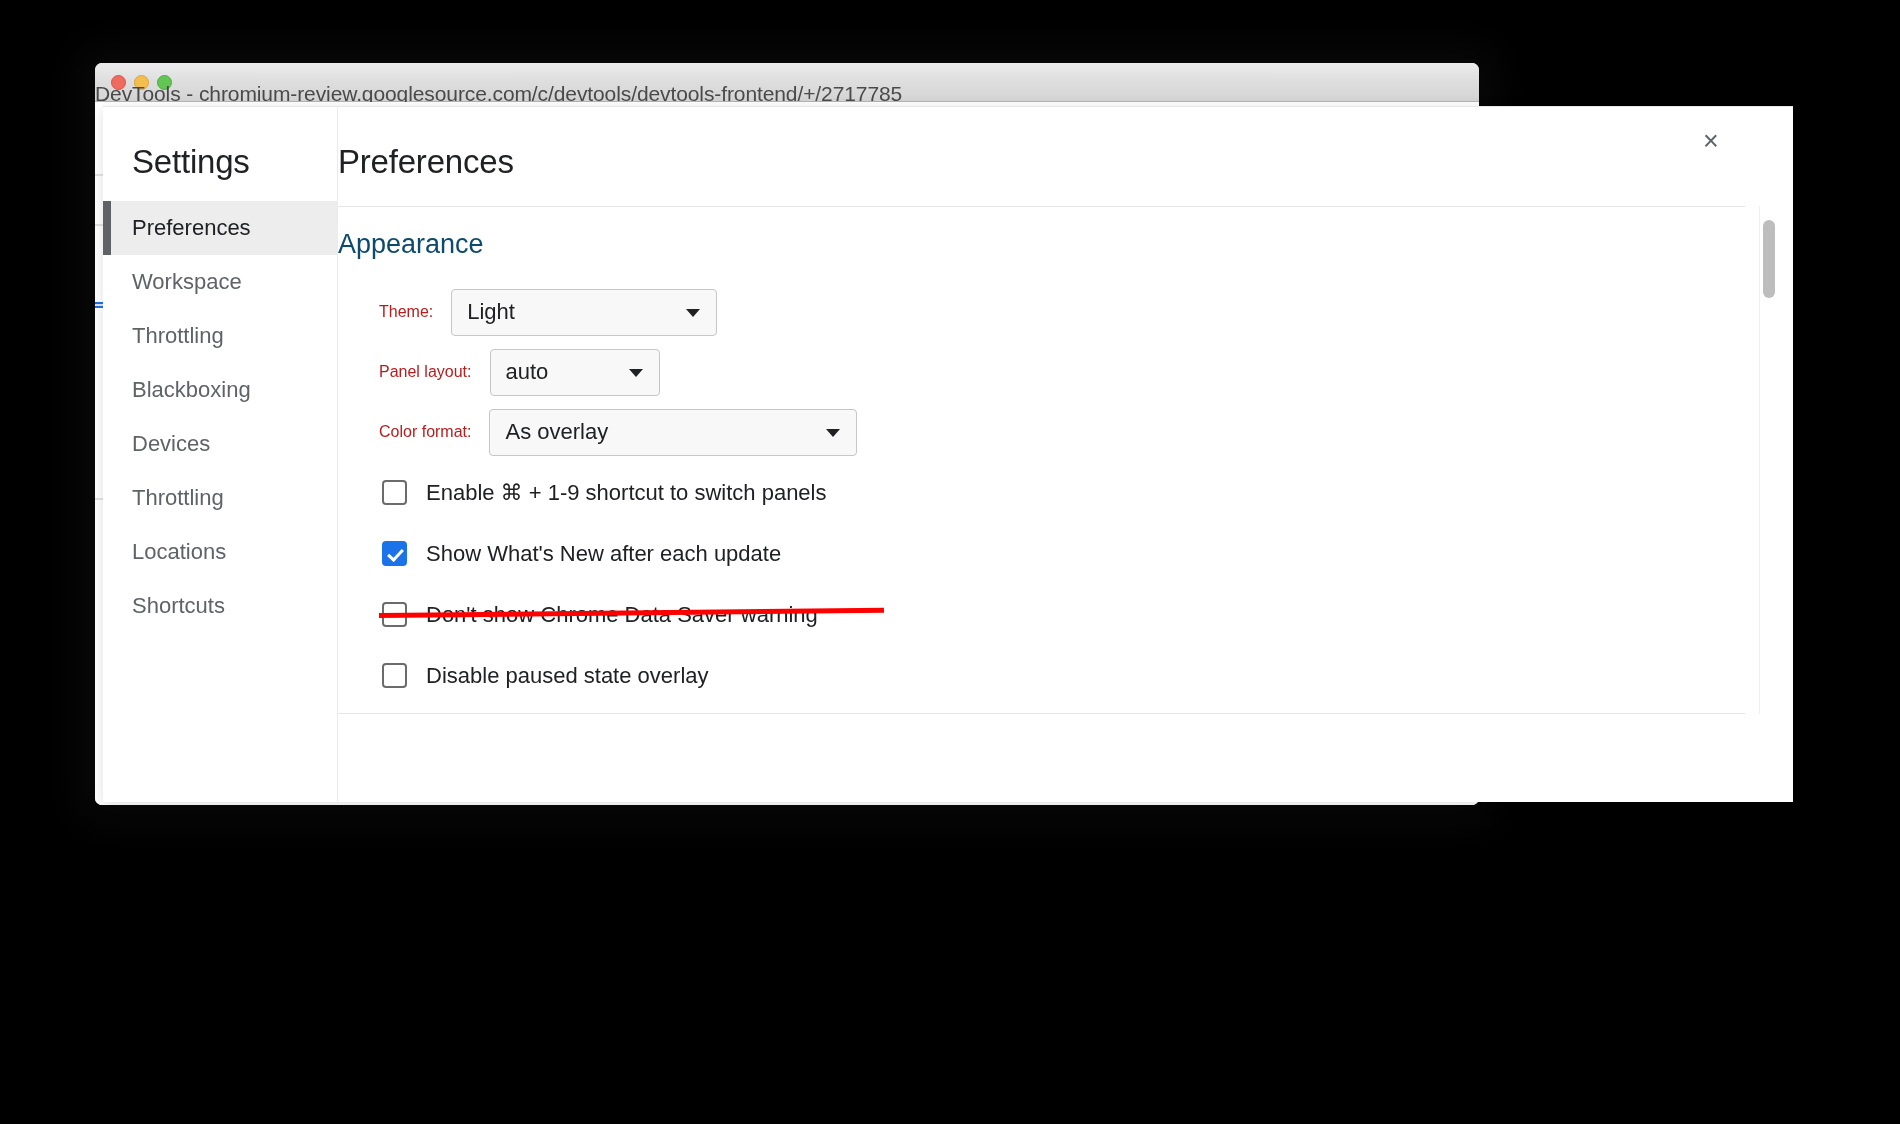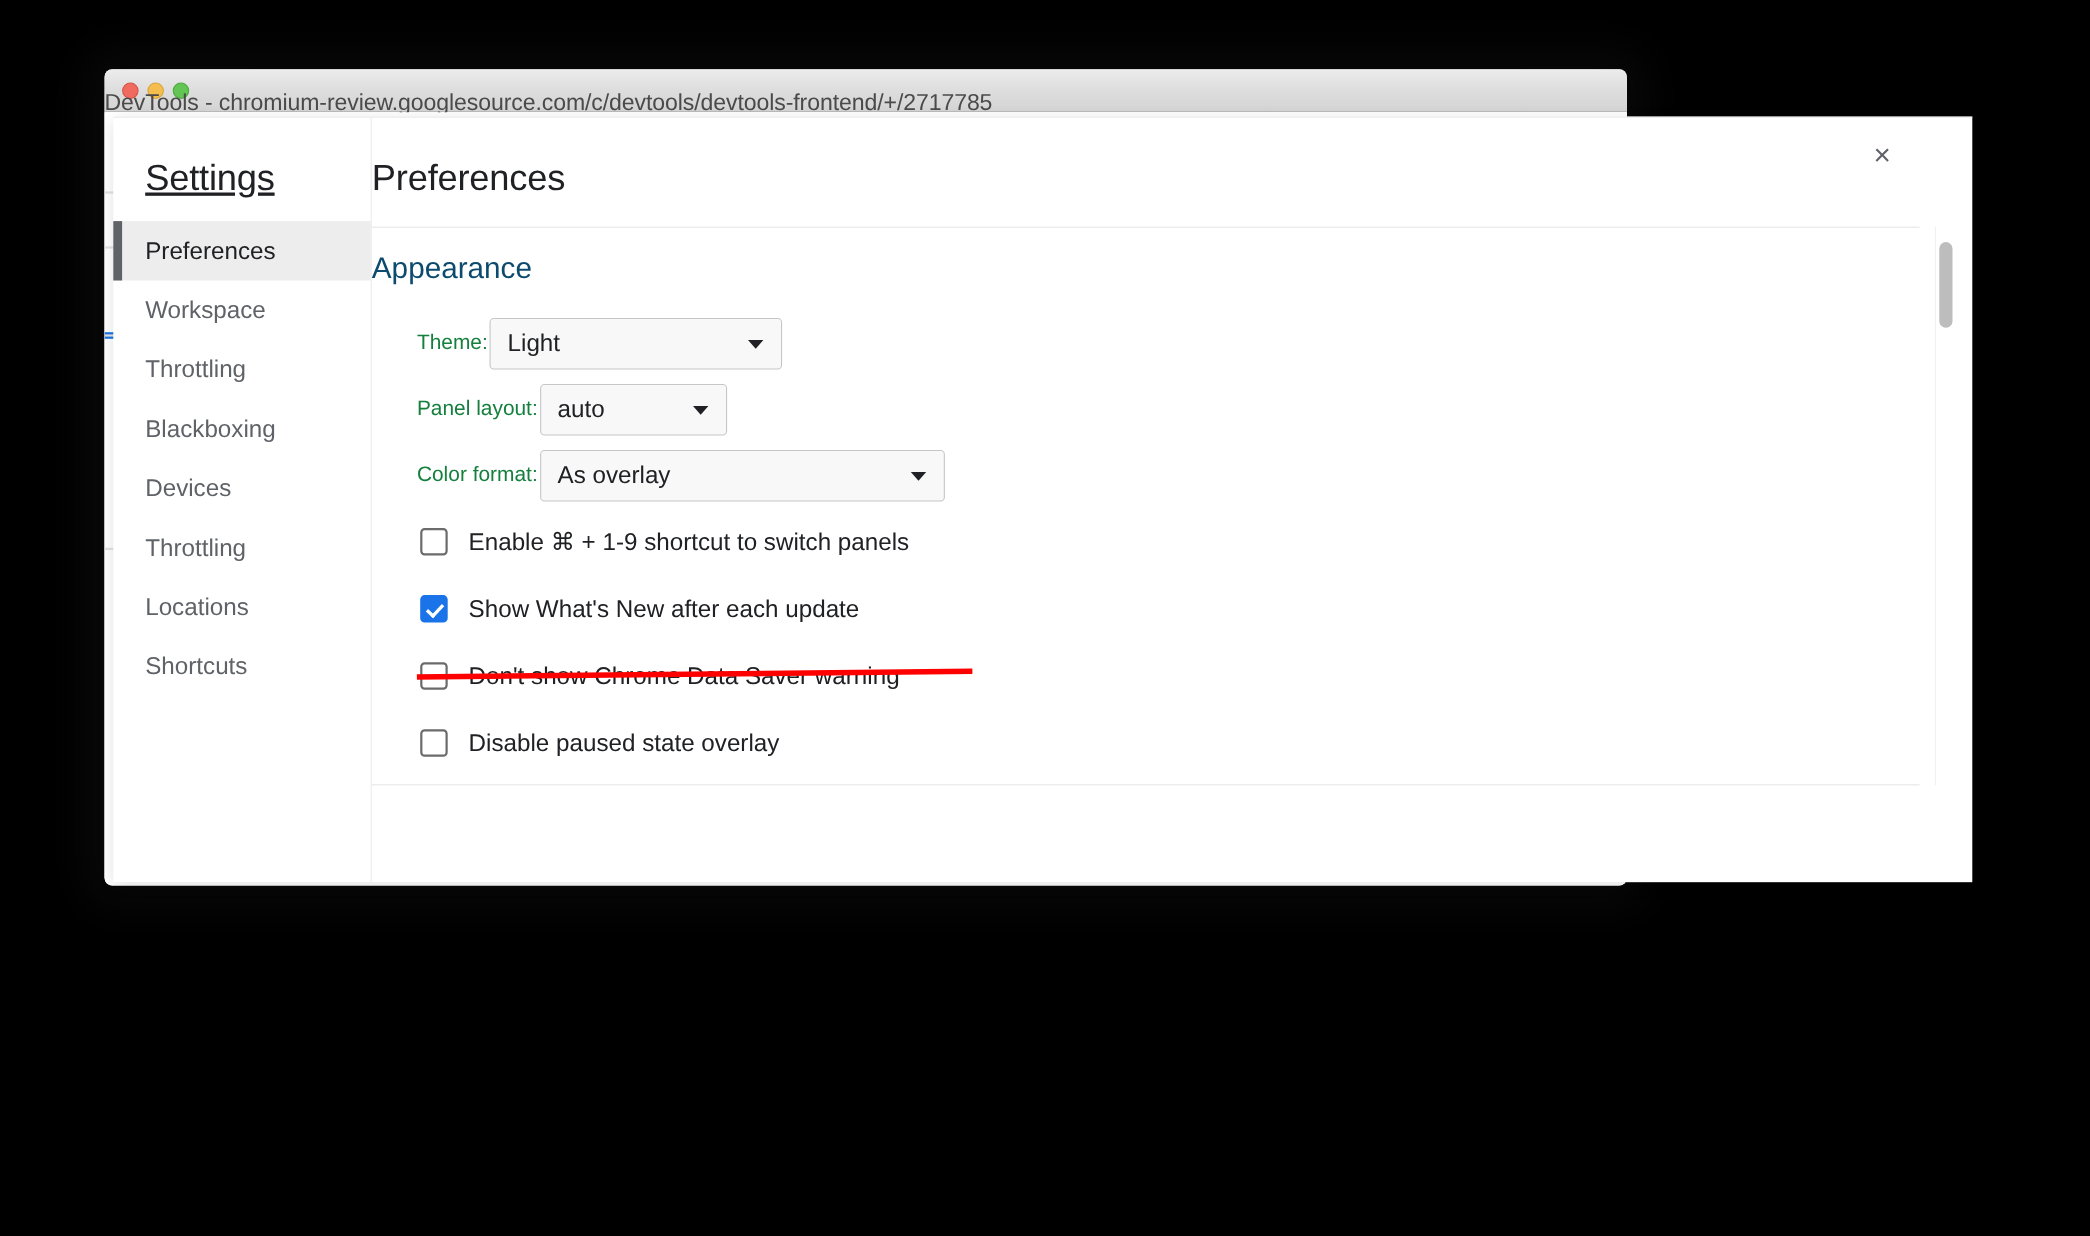--- a/index.html
+++ b/index.html
@@ -124,21 +124,20 @@
     padding-top: 36px;
     border-right: 1px solid #ebebeb;
   }
 
   .sidebar-title {
     font-size: 33px;
     font-weight: 400;
     color: #202124;
     padding: 0 0 20px 29px;
     letter-spacing: -0.2px;
-    text-decoration: underline;
   }
 
   .sidebar-item {
     position: relative;
     height: 54px;
     display: flex;
     align-items: center;
     padding-left: 29px;
     font-size: 22px;
     color: #5f6368;
@@ -193,31 +192,31 @@
   }
 
   .setting-row {
     display: flex;
     align-items: center;
     height: 60px;
     padding-left: 41px;
   }
 
   .setting-label {
-    font-size: 19px;
-    color: #15803d;
+    font-size: 16px;
+    color: #b91c1c;
     white-space: nowrap;
   }
 
   .select-box {
     position: relative;
     display: inline-flex;
     align-items: center;
     height: 47px;
-    margin-left: 2px;
+    margin-left: 18px;
     padding: 0 46px 0 15px;
     background: #f8f8f8;
     border: 1px solid #c6c6c6;
     border-radius: 4px;
     font-size: 22px;
     color: #202124;
     cursor: pointer;
     white-space: nowrap;
   }
   .select-box.w-theme  { min-width: 266px; }

